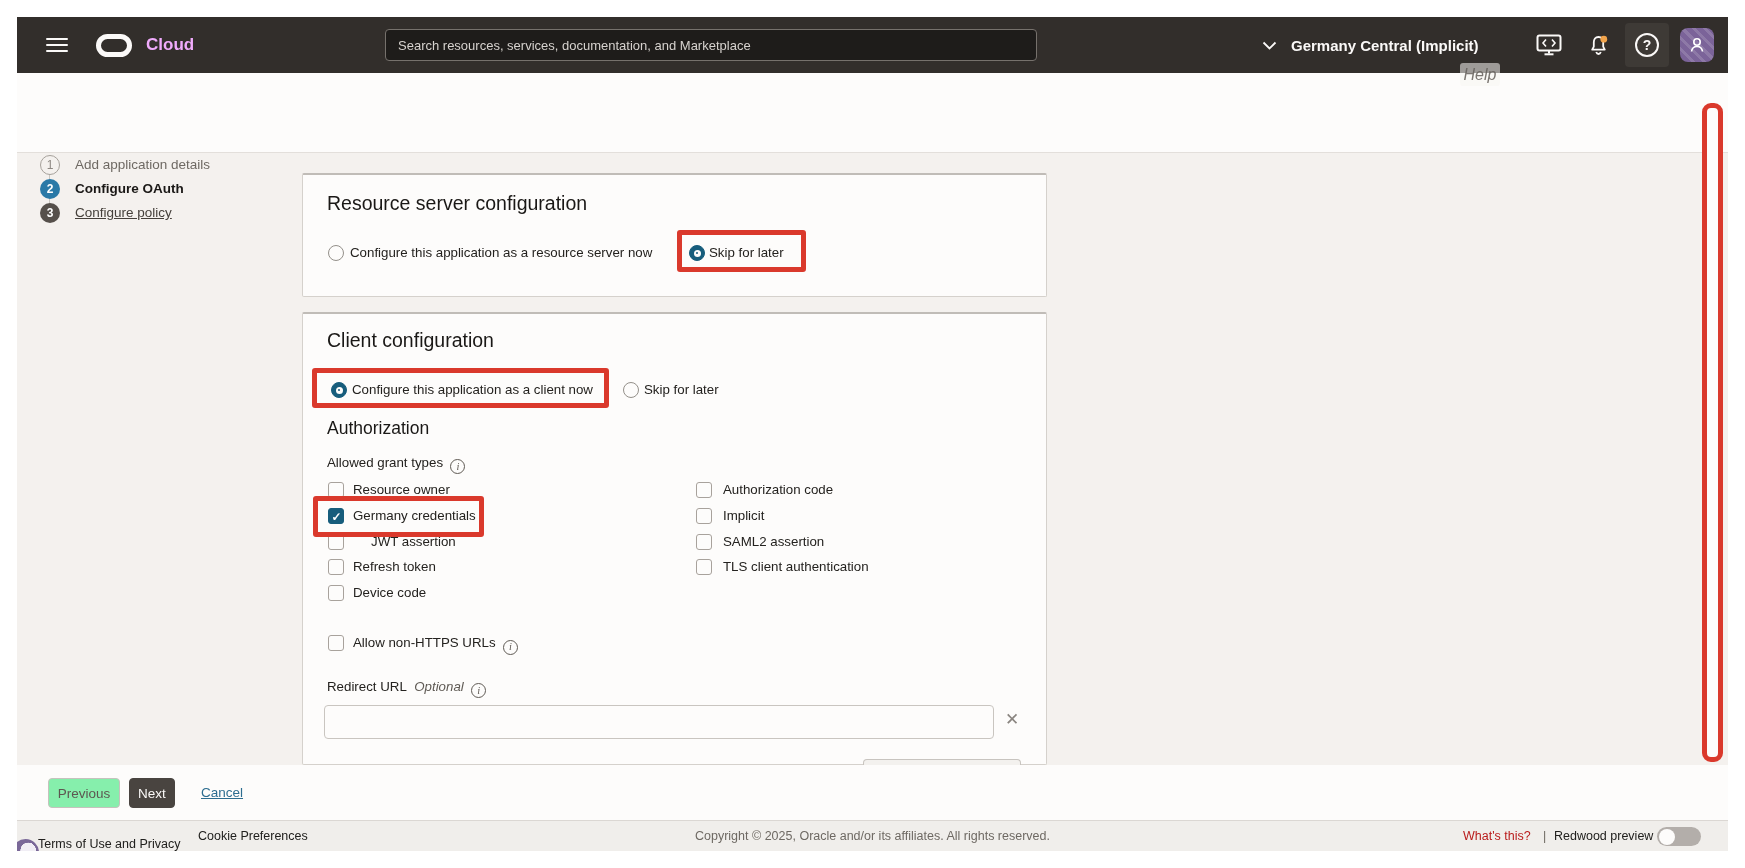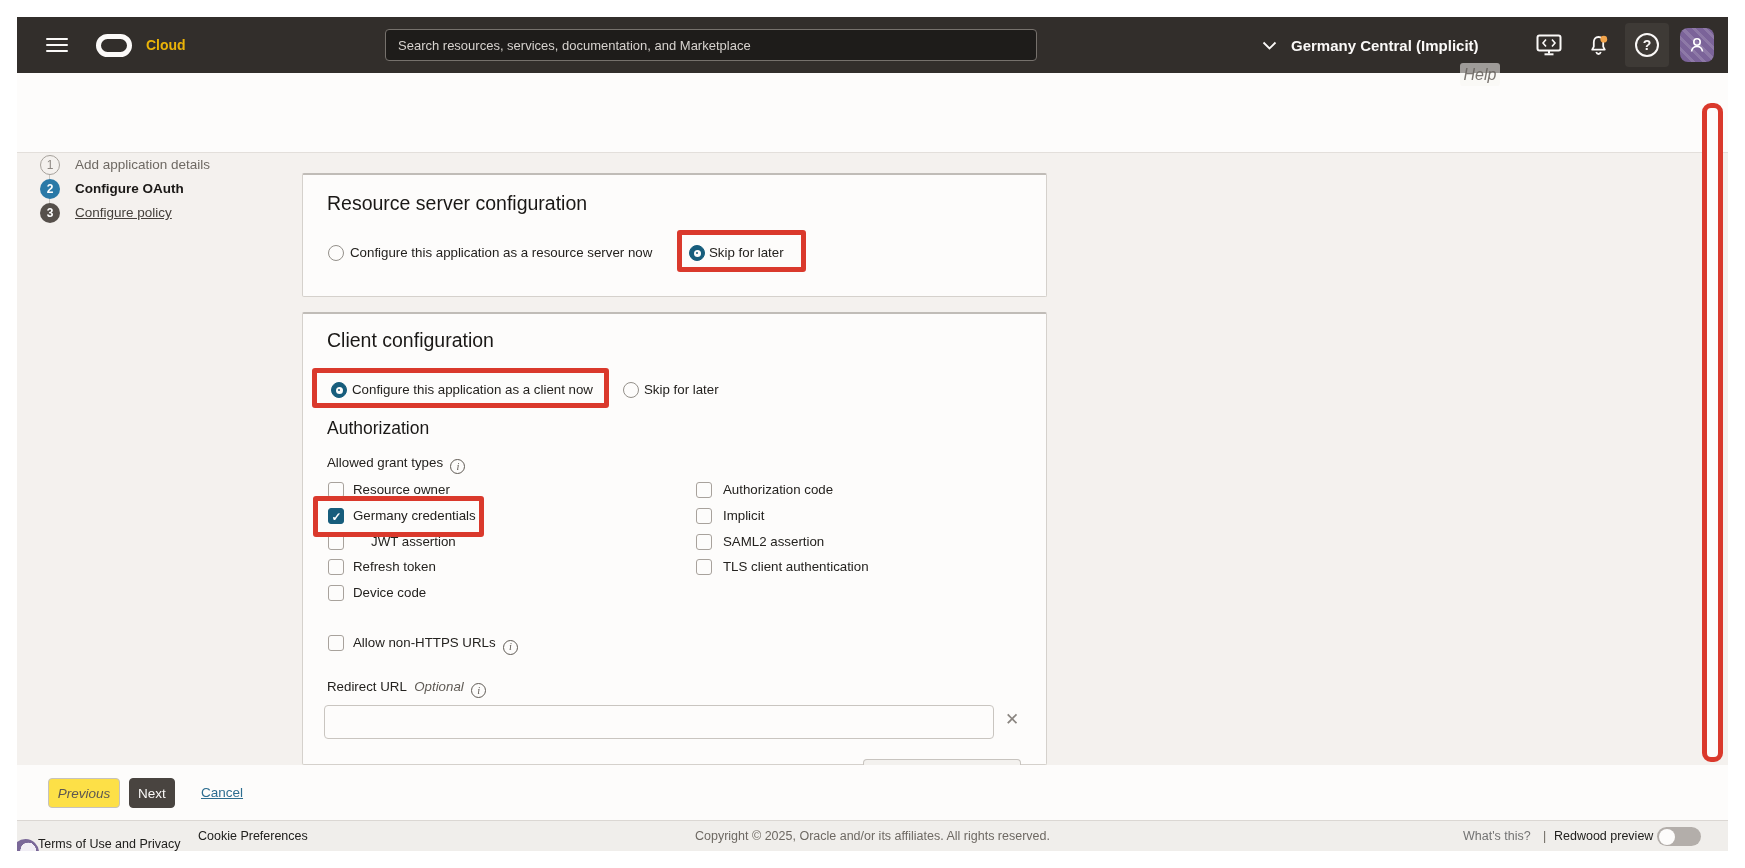--- a/index.html
+++ b/index.html
@@ -4,21 +4,21 @@
 <style>
   * { margin:0; padding:0; box-sizing:border-box; }
   html,body { width:1745px; height:868px; background:#ffffff; font-family:"Liberation Sans", sans-serif; overflow:hidden; }
   .frame { position:absolute; left:17px; top:17px; width:1711px; height:834px; background:#fdfcfb; overflow:hidden; }
 
   
   .topbar { position:absolute; left:0; top:0; width:1711px; height:56px; background:#322e2b; z-index:5; }
   .hamburger { position:absolute; left:29px; top:21px; width:22px; height:15px; cursor:pointer; }
   .hamburger i { display:block; height:2.4px; background:#fbf9f8; border-radius:1px; margin-bottom:3.6px; }
   .logo-o { position:absolute; left:79px; top:17px; width:36px; height:23px; border:5px solid #fbf9f8; border-radius:12px; }
-  .brand { position:absolute; left:129px; top:0; height:56px; line-height:56px; color:#eab308; font-size:14px; font-weight:bold; }
+  .brand { position:absolute; left:129px; top:0; height:56px; line-height:56px; color:#f0abfc; font-size:17px; font-weight:bold; }
   .search-input { position:absolute; left:368px; top:12px; width:652px; height:32px; background:#1e1c1a; border:1px solid #76716c; border-radius:4px; color:#e8e5e2; font-size:13px; padding:8px 12px; font-family:"Liberation Sans", sans-serif; outline:none; }
   .search-input::placeholder { color:#d6d2ce; opacity:1; }
   .region { position:absolute; left:1245px; top:0; height:56px; display:flex; align-items:center; gap:14px; cursor:pointer; }
   .region-label { color:#fbf9f8; font-size:15px; font-weight:bold; }
   .tb-icon { position:absolute; top:0; height:56px; display:flex; align-items:center; justify-content:center; cursor:pointer; }
   .help-wrap { position:absolute; left:1608px; top:6px; width:44px; height:44px; background:#3e3a36; border-radius:4px; display:flex; align-items:center; justify-content:center; cursor:pointer; }
   .help-circle { width:24px; height:24px; border:2px solid #fbf9f8; border-radius:50%; color:#fbf9f8; font-size:14px; font-weight:bold; display:flex; align-items:center; justify-content:center; }
   .avatar { position:absolute; left:1663px; top:11px; width:34px; height:34px; border-radius:8px; background:#7b6399; background-image:repeating-linear-gradient(45deg, rgba(255,255,255,0.14) 0 3px, rgba(0,0,0,0) 3px 8px); display:flex; align-items:center; justify-content:center; cursor:pointer; }
   .help-tooltip { position:absolute; left:1443px; top:46px; width:40px; height:23px; background:rgba(247,245,243,0.55); border-radius:3px; color:rgba(100,95,90,0.85); font-size:16px; display:flex; align-items:center; justify-content:center; z-index:6;font-style:italic; }
 
@@ -64,31 +64,31 @@
 
   
   .ann { position:absolute; border:5px solid #da392c; border-radius:3px; z-index:50; pointer-events:none; }
   .ann-1 { left:660px; top:213px; width:129px; height:42px; }
   .ann-2 { left:295px; top:351px; width:297px; height:40px; }
   .ann-3 { left:296px; top:479px; width:171px; height:41px; }
   .ann-scroll { left:1685px; top:86px; width:21px; height:659px; border-width:5px; border-radius:9px; background:#fdfcfb; }
 
   
   .actionbar { position:absolute; left:0; top:748px; width:1711px; height:55px; background:#fdfcfb; z-index:3; }
-  .btn-prev { position:absolute; left:31px; top:13px; width:72px; height:30px; background:#fde047; border:1px solid #c6c2bd; border-radius:4px; color:#5d5751; font-size:13.5px; font-family:"Liberation Sans", sans-serif; cursor:pointer;font-style:italic; }
+  .btn-prev { position:absolute; left:31px; top:13px; width:72px; height:30px; background:#86efac; border:1px solid #c6c2bd; border-radius:4px; color:#5d5751; font-size:13.5px; font-family:"Liberation Sans", sans-serif; cursor:pointer; }
   .btn-next { position:absolute; left:112px; top:13px; width:46px; height:30px; background:#494440; border:1px solid #494440; border-radius:4px; color:#fbf9f8; font-size:13.5px; font-family:"Liberation Sans", sans-serif; cursor:pointer; }
   .link-cancel { position:absolute; left:184px; top:20px; font-size:13.5px; color:#2d6d90; text-decoration:underline; cursor:pointer; }
 
   
   .footer { position:absolute; left:0; top:803px; width:1711px; height:31px; background:#f0eeeb; border-top:1px solid #dbd7d3; font-size:12.5px; z-index:3; }
   .footer .f-item { position:absolute; top:0; height:30px; line-height:30px; }
   .f-terms { left:21px; color:#21201e; cursor:pointer;margin-top:8px; }
   .f-cookie { left:181px; color:#21201e; cursor:pointer; }
   .f-copy { left:0; width:1711px; text-align:center; color:#6e6963; }
-  .f-whats { left:1446px; color:#737373; cursor:pointer; }
+  .f-whats { left:1446px; color:#b91c1c; cursor:pointer; }
   .f-sep { left:1526px; color:#6e6963; }
   .f-redwood { left:1537px; color:#21201e; }
   .toggle { position:absolute; left:1640px; top:6px; width:44px; height:19px; border-radius:10px; background:#b3aeaa; cursor:pointer; }
   .toggle .knob { position:absolute; left:2px; top:1.5px; width:16px; height:16px; border-radius:50%; background:#fdfcfb; }
   .cookie-widget { position:absolute; left:-5px; top:822px; width:27px; height:27px; border-radius:50%; background:radial-gradient(circle at 60% 42%, #f1eef5 34%, #7a6898 35% 72%, #4e4470 73%); z-index:4; }
 </style>
 </head>
 <body>
 
 <div class="frame">

